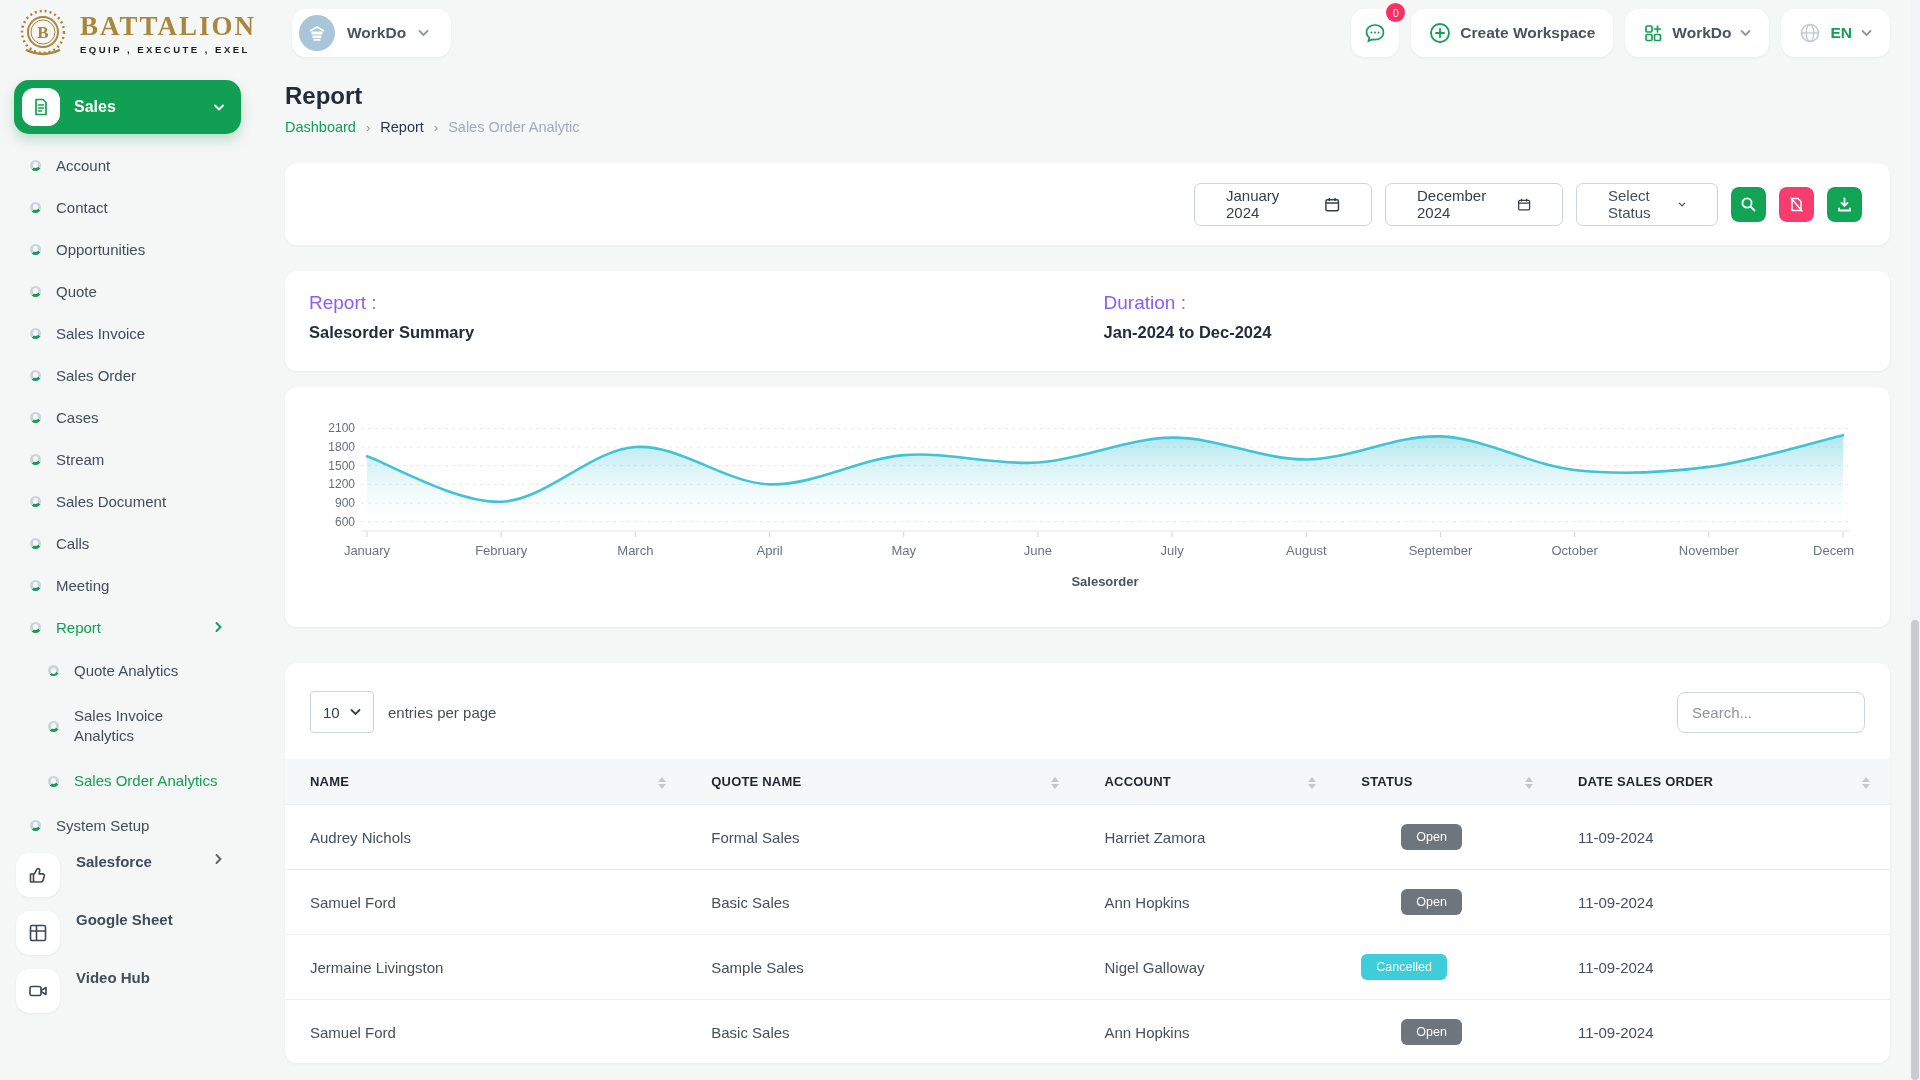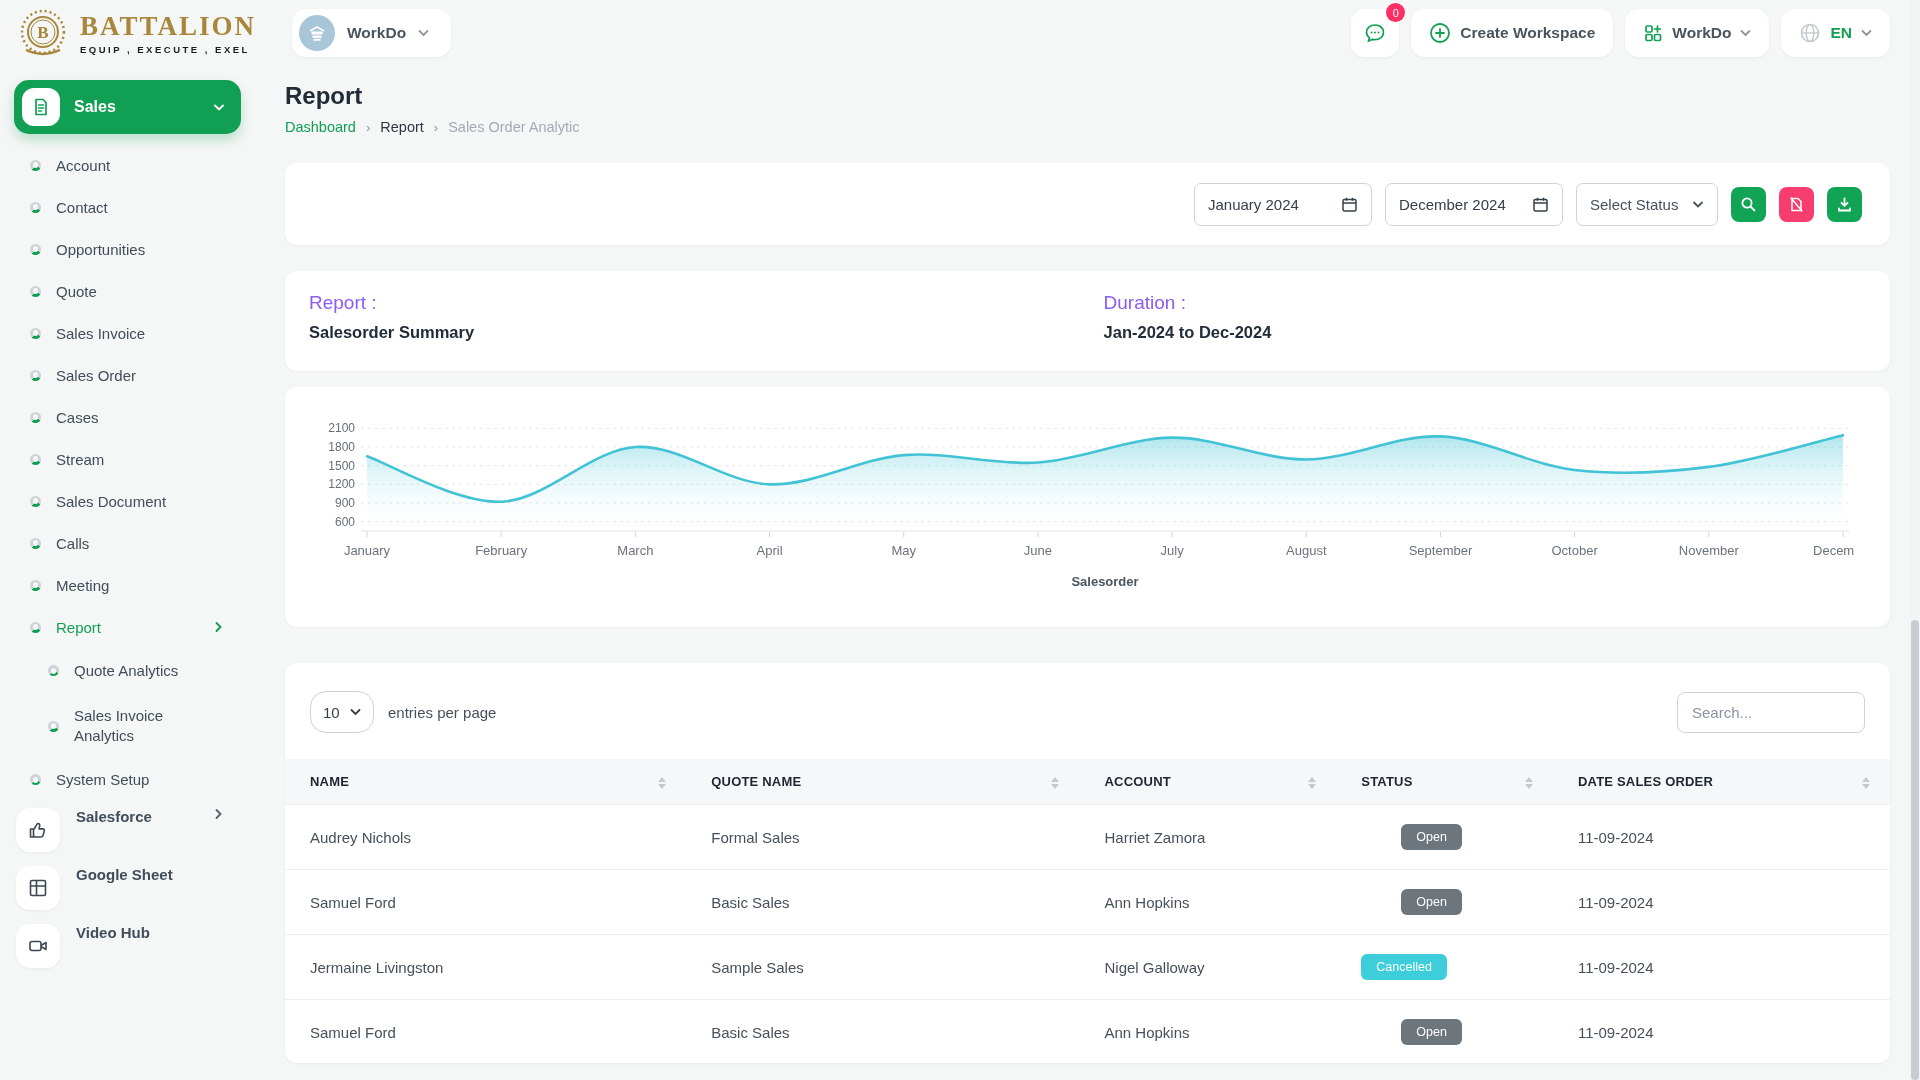--- a/index.html
+++ b/index.html
@@ -62,41 +62,41 @@
   .crumbs .cur { color:#2c3642; }
   .crumbs .muted { color:#a2abb4; }
   .crumbs .sep { color:#8d969f; font-size:13px; }
 
   .card { background:#fff; border-radius:12px; box-shadow:0 1px 3px rgba(40,50,60,.05); }
 
   
   .filter-card { margin-top:28px; height:82px; display:flex; align-items:center;
     justify-content:flex-end; gap:13px; padding:0 28px; }
   .field { height:43px; border:1px solid #ced4da; border-radius:7px; background:#fff;
-    display:flex; align-items:center; gap:10px; padding:0 13px; font-size:15px; color:#343f49; cursor:pointer;}
+    display:flex; align-items:center; gap:10px; padding:0 31px; font-size:15px; color:#343f49; cursor:pointer;}
   .field.month { width:178px; justify-content:space-between; }
   .field.status { width:142px; justify-content:space-between; color:#46505a; }
   .sq-btn { width:35px; height:35px; border:none; border-radius:8px; display:flex;
     align-items:center; justify-content:center; cursor:pointer; }
   .sq-btn.green { background:#12a455; }
   .sq-btn.pink { background:#f73d6d; }
 
   
   .summary-card { margin-top:26px; height:100px; position:relative; padding:21px 24px; }
   .sum-label { font-size:19px; color:#8b5cf6; }
   .sum-value { font-size:16.5px; font-weight:bold; color:#222d39; margin-top:9px; }
   .sum-right { position:absolute; left:51%; top:21px; }
 
   
   .chart-card { margin-top:16px; height:240px; padding:22px 18px 0 20px; }
 
   
   .table-card { margin-top:36px; height:400px; padding:28px 0 0; overflow:hidden; }
   .tbl-controls { display:flex; align-items:center; padding:0 25px; }
-  .entries-select { width:64px; height:42px; border:1px solid #ced4da; border-radius:16px;
+  .entries-select { width:64px; height:42px; border:1px solid #ced4da; border-radius:4px;
     display:flex; align-items:center; justify-content:space-between; padding:0 12px;
     font-size:15px; color:#343f49; cursor:pointer; }
   .entries-lbl { margin-left:14px; font-size:15px; color:#46505a; }
   .search-box { margin-left:auto; }
   .search-box input { width:188px; height:41px; border:1px solid #ced4da; border-radius:8px;
     padding:0 14px; font-size:15px; color:#343f49; outline:none;
     font-family:"Liberation Sans","DejaVu Sans",sans-serif; }
   .search-box input::placeholder { color:#8a94a0; }
   table { width:100%; border-collapse:collapse; margin-top:26px; }
   thead th { background:#f6f7f8; text-align:left; font-size:13px; color:#1d2630;
@@ -268,20 +268,24 @@
       </div>
 
       <div class="sub">
         <div class="mi">
             <span class="dot"></span>
             <span class="lbl">Quote Analytics</span>
           </div>
         <div class="mi">
             <span class="dot"></span>
             <span class="lbl">Sales Invoice Analytics</span>
+          </div>
+        <div class="mi green">
+            <span class="dot"></span>
+            <span class="lbl">Sales Order Analytics</span>
           </div>
       </div>
 
       <div class="mi">
           <span class="dot"></span>
           <span class="lbl">System Setup</span>
         </div>
 
       <div class="app-row">
         <span class="app-tile">

